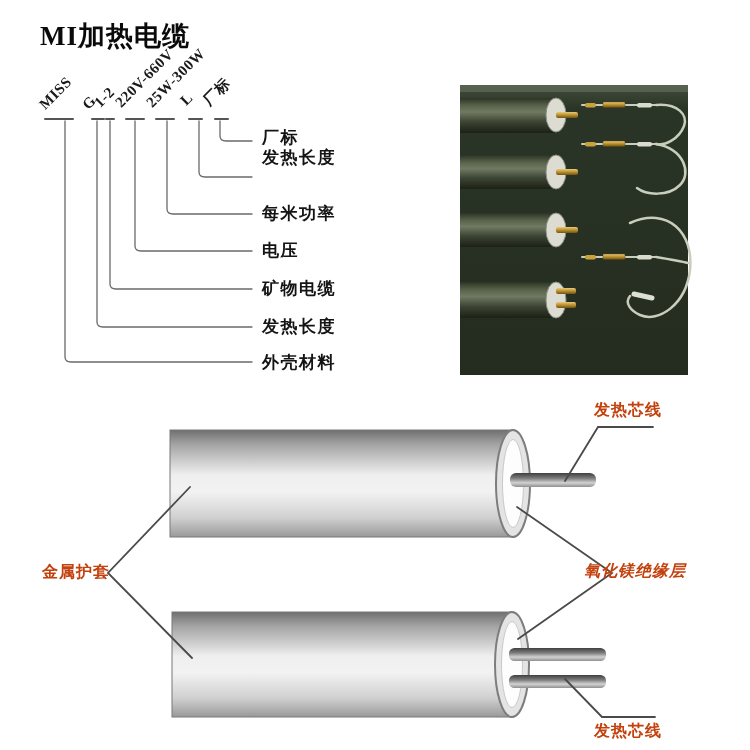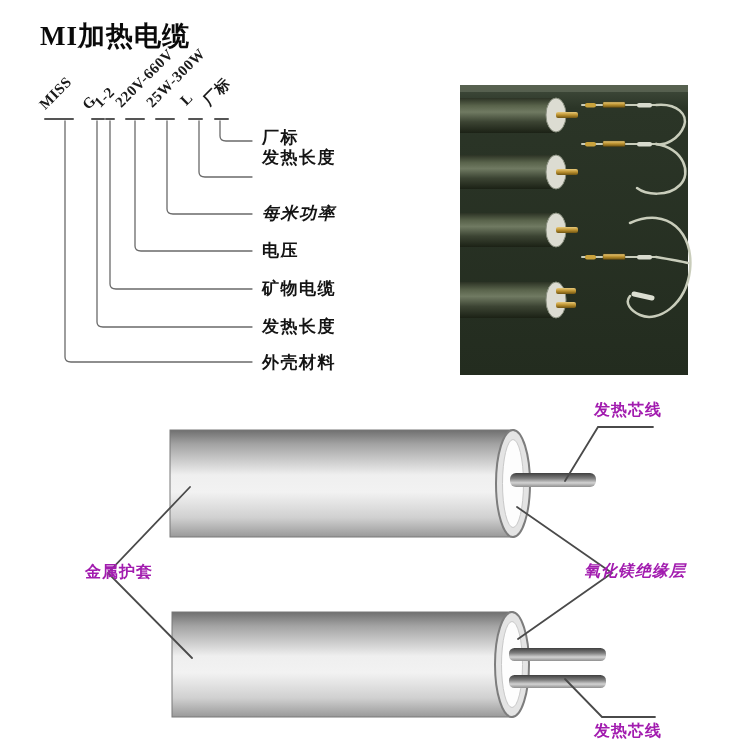--- a/index.html
+++ b/index.html
@@ -15,21 +15,21 @@
   .code-token{
     position:absolute;font-size:15px;font-weight:bold;line-height:18px;white-space:nowrap;
     transform:rotate(-45deg);transform-origin:left bottom;color:#1a1a1a;letter-spacing:0.5px;
   }
   .legend-label{
     position:absolute;left:262px;font-size:17px;font-weight:bold;line-height:19px;
     letter-spacing:1.5px;color:#141414;white-space:nowrap;
   }
   .part-label{
     position:absolute;font-size:16px;font-weight:bold;line-height:19px;
-    letter-spacing:1px;color:#a21caf;white-space:nowrap;
+    letter-spacing:1px;color:#c2410c;white-space:nowrap;
   }
 </style>
 </head>
 <body>
 
 <div class="canvas">
 
   <svg id="art" width="750" height="750" viewBox="0 0 750 750">
     <defs>
       <linearGradient id="cylGrad" x1="0" y1="0" x2="0" y2="1">
@@ -180,24 +180,24 @@
   <div class="code-token" style="left:48px;top:95px;">MISS</div>
   <div class="code-token" style="left:91px;top:95px;">G</div>
   <div class="code-token" style="left:103px;top:93px;">1-2</div>
   <div class="code-token" style="left:124px;top:93px;">220V-660V</div>
   <div class="code-token" style="left:155px;top:93px;">25W-300W</div>
   <div class="code-token" style="left:189px;top:91px;">L</div>
   <div class="code-token" style="left:212px;top:91px;">厂标</div>
 
   <div class="legend-label" style="top:128px;">厂标</div>
   <div class="legend-label" style="top:148px;text-align:center;">发热长度</div>
-  <div class="legend-label" style="top:204px;font-style:italic;">每米功率</div>
+  <div class="legend-label" style="top:204px;">每米功率</div>
   <div class="legend-label" style="top:241px;font-family:Liberation Serif, serif;">电压</div>
   <div class="legend-label" style="top:279px;">矿物电缆</div>
   <div class="legend-label" style="top:317px;">发热长度</div>
   <div class="legend-label" style="top:353px;">外壳材料</div>
 
   <div class="part-label" style="left:594px;top:400px;">发热芯线</div>
-  <div class="part-label" style="left:42px;top:562px;margin-left:43px;">金属护套</div>
+  <div class="part-label" style="left:42px;top:562px;">金属护套</div>
   <div class="part-label" style="left:584px;top:561px;font-style:italic;">氧化镁绝缘层</div>
   <div class="part-label" style="left:594px;top:721px;">发热芯线</div>
 
 </div>
 
 </body></html>

